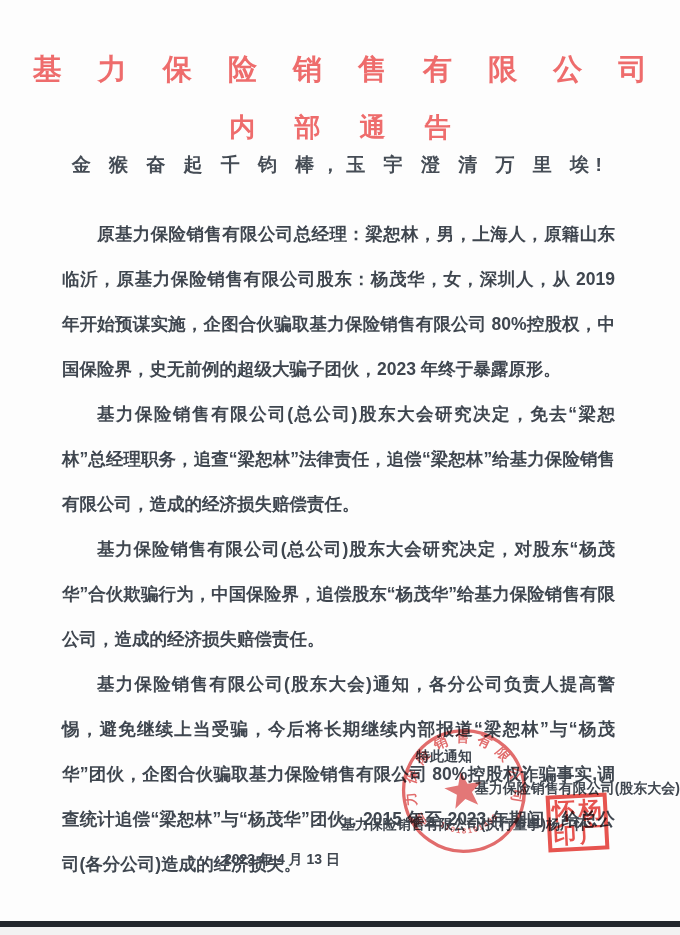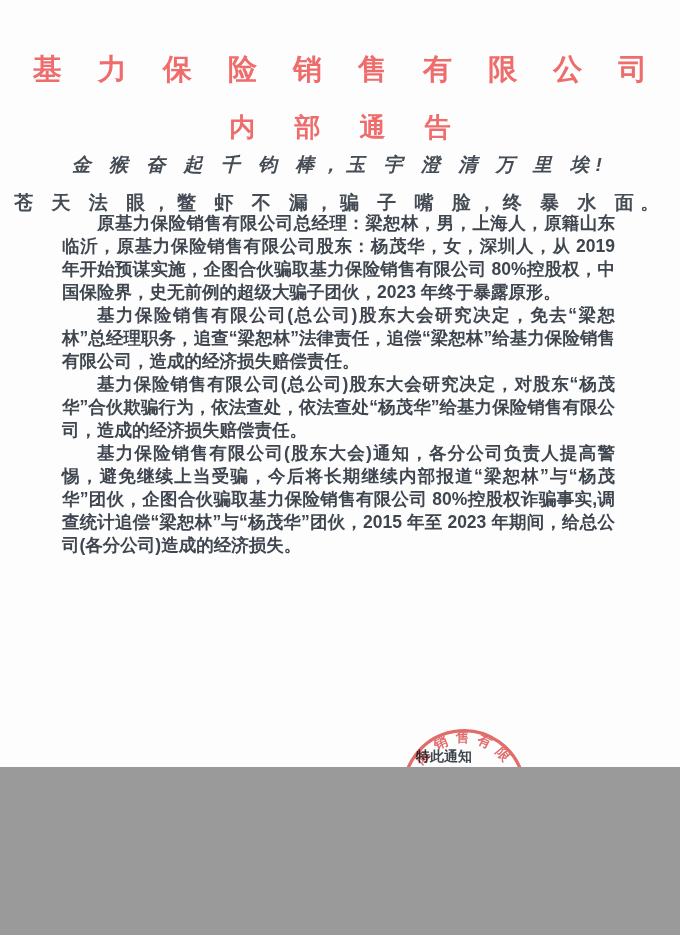--- a/index.html
+++ b/index.html
@@ -1,18 +1,18 @@
 <!DOCTYPE html>
 <html><head>
 <meta charset="utf-8">
 <style>
   html,body{margin:0;padding:0;background:#9a9a9a;}
   .page{
     position:relative;
-    width:680px;height:767px;
+    width:680px;height:935px;
     margin:0 auto;
     background:#fdfdfd;
     overflow:hidden;
     font-family:"Liberation Sans","DejaVu Sans",sans-serif;
   }
   .title1{
     position:absolute;top:50px;left:0;right:0;
     text-align:center;
     font-size:29px;font-weight:bold;
     color:#ee6c6c;
@@ -28,25 +28,25 @@
     white-space:nowrap;
   }
   .slogan{
     position:absolute;left:0;right:0;
     text-align:center;
     font-size:19px;font-weight:700;
     color:#454c55;
     letter-spacing:6.5px;
     white-space:nowrap;
   }
-  .slogan1{top:152px;font-style:italic;}
+  .slogan1{top:152px;}
   .slogan2{top:190px;}
   .body-text{
     position:absolute;top:212px;left:62px;width:553px;
-    font-size:17.5px;line-height:23px;
+    font-size:17.5px;line-height:45px;
     color:#3f464f;font-weight:600;
     text-align:justify;
   }
   .body-text p{margin:0;text-indent:2em;}
   .closing-line{
     position:absolute;left:0;right:0;
     text-align:right;
     font-size:14px;font-weight:600;
     color:#3f464f;
     white-space:nowrap;
@@ -90,26 +90,25 @@
 </style>
 </head>
 <body>
 
 <div class="page">
 
   <div class="title1">基 力 保 险 销 售 有 限 公 司</div>
   <div class="title2">内 部 通 告</div>
 
   <div class="slogan slogan1">金 猴 奋 起 千 钧 棒，玉 宇 澄 清 万 里 埃!</div>
-  <div class="slogan slogan2">苍 天 法 眼，鳖 虾 不 漏，骗 子 嘴 脸，终 暴 水 面。</div>
 
   <div class="body-text">
     <p>原基力保险销售有限公司总经理：梁恕林，男，上海人，原籍山东临沂，原基力保险销售有限公司股东：杨茂华，女，深圳人，从 2019 年开始预谋实施，企图合伙骗取基力保险销售有限公司 80%控股权，中国保险界，史无前例的超级大骗子团伙，2023 年终于暴露原形。</p>
     <p>基力保险销售有限公司(总公司)股东大会研究决定，免去“梁恕林”总经理职务，追查“梁恕林”法律责任，追偿“梁恕林”给基力保险销售有限公司，造成的经济损失赔偿责任。</p>
-    <p>基力保险销售有限公司(总公司)股东大会研究决定，对股东“杨茂华”合伙欺骗行为，依法查处，依法查处“杨茂华”给基力保险销售有限公司，造成的经济损失赔偿责任。</p>
+    <p>基力保险销售有限公司(总公司)股东大会研究决定，对股东“杨茂华”合伙欺骗行为，中国保险界，追偿股东“杨茂华”给基力保险销售有限公司，造成的经济损失赔偿责任。</p>
     <p>基力保险销售有限公司(股东大会)通知，各分公司负责人提高警惕，避免继续上当受骗，今后将长期继续内部报道“梁恕林”与“杨茂华”团伙，企图合伙骗取基力保险销售有限公司 80%控股权诈骗事实,调查统计追偿“梁恕林”与“杨茂华”团伙，2015 年至 2023 年期间，给总公司(各分公司)造成的经济损失。</p>
   </div>
 
   <div class="closing-line closing">特此通知</div>
   <div class="closing-line sig1">基力保险销售有限公司(股东大会)</div>
   <div class="closing-line sig2">基力保险销售有限公司(执行董事)杨广怀</div>
   <div class="closing-line date-line">2023 年 4 月 13 日</div>
 
   <svg class="stamp-round" viewBox="0 0 140 140" xmlns="http://www.w3.org/2000/svg">
     <defs>

